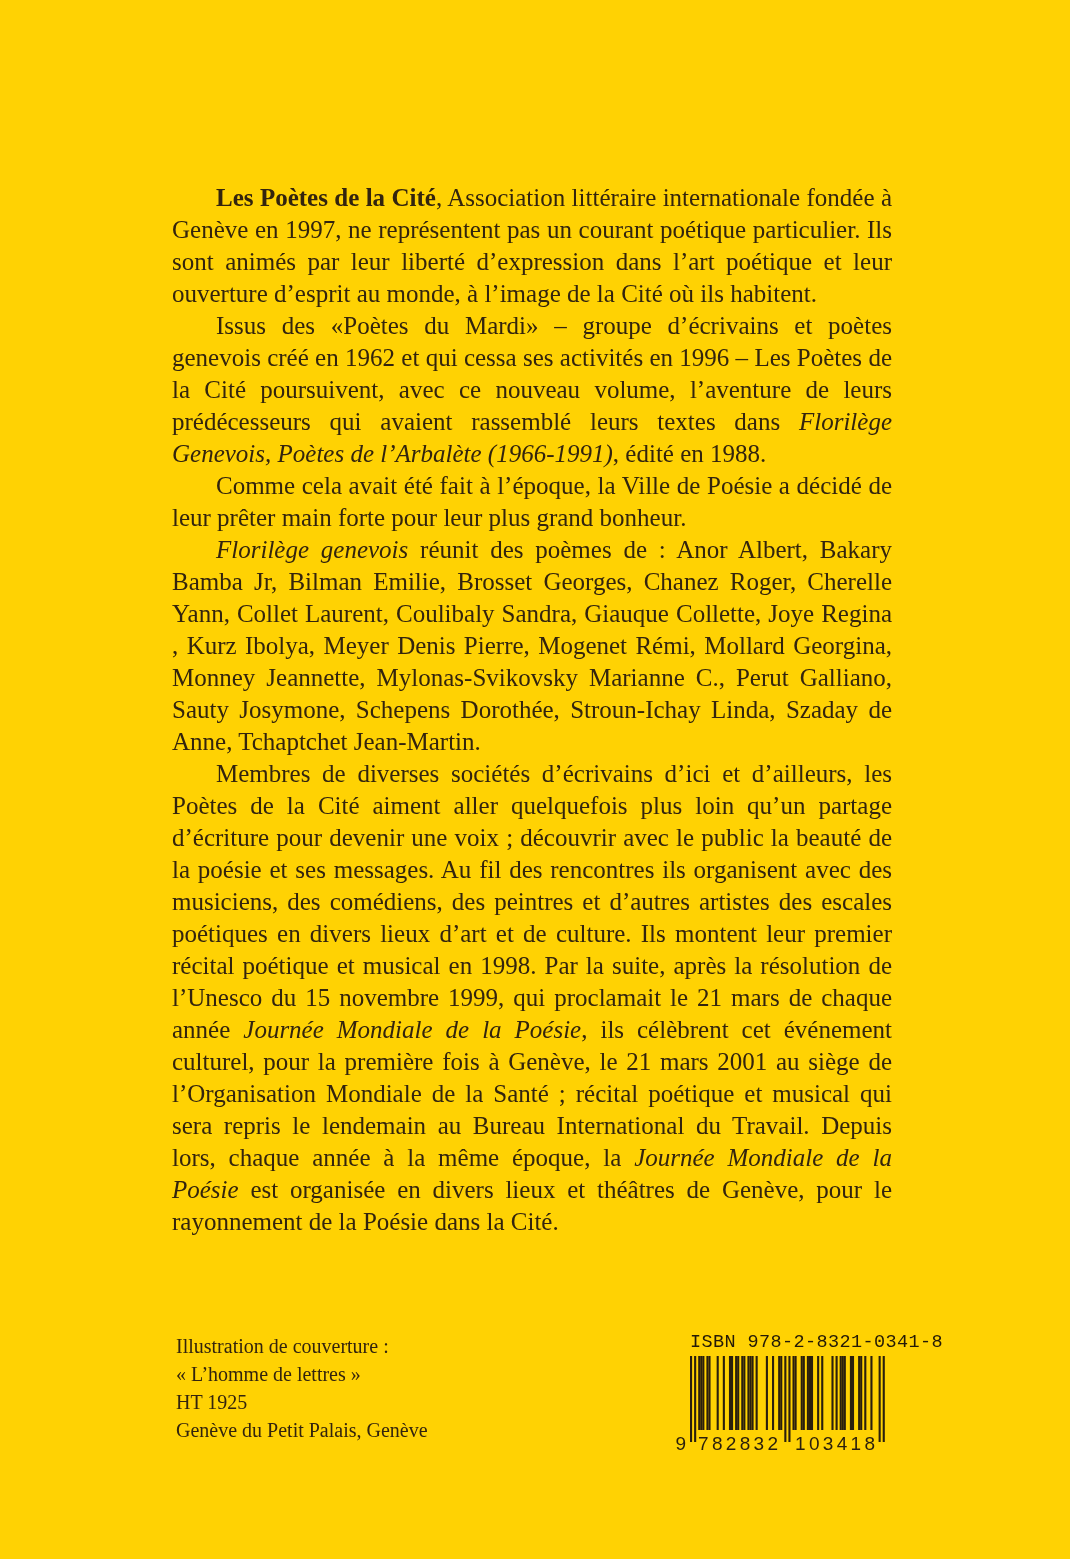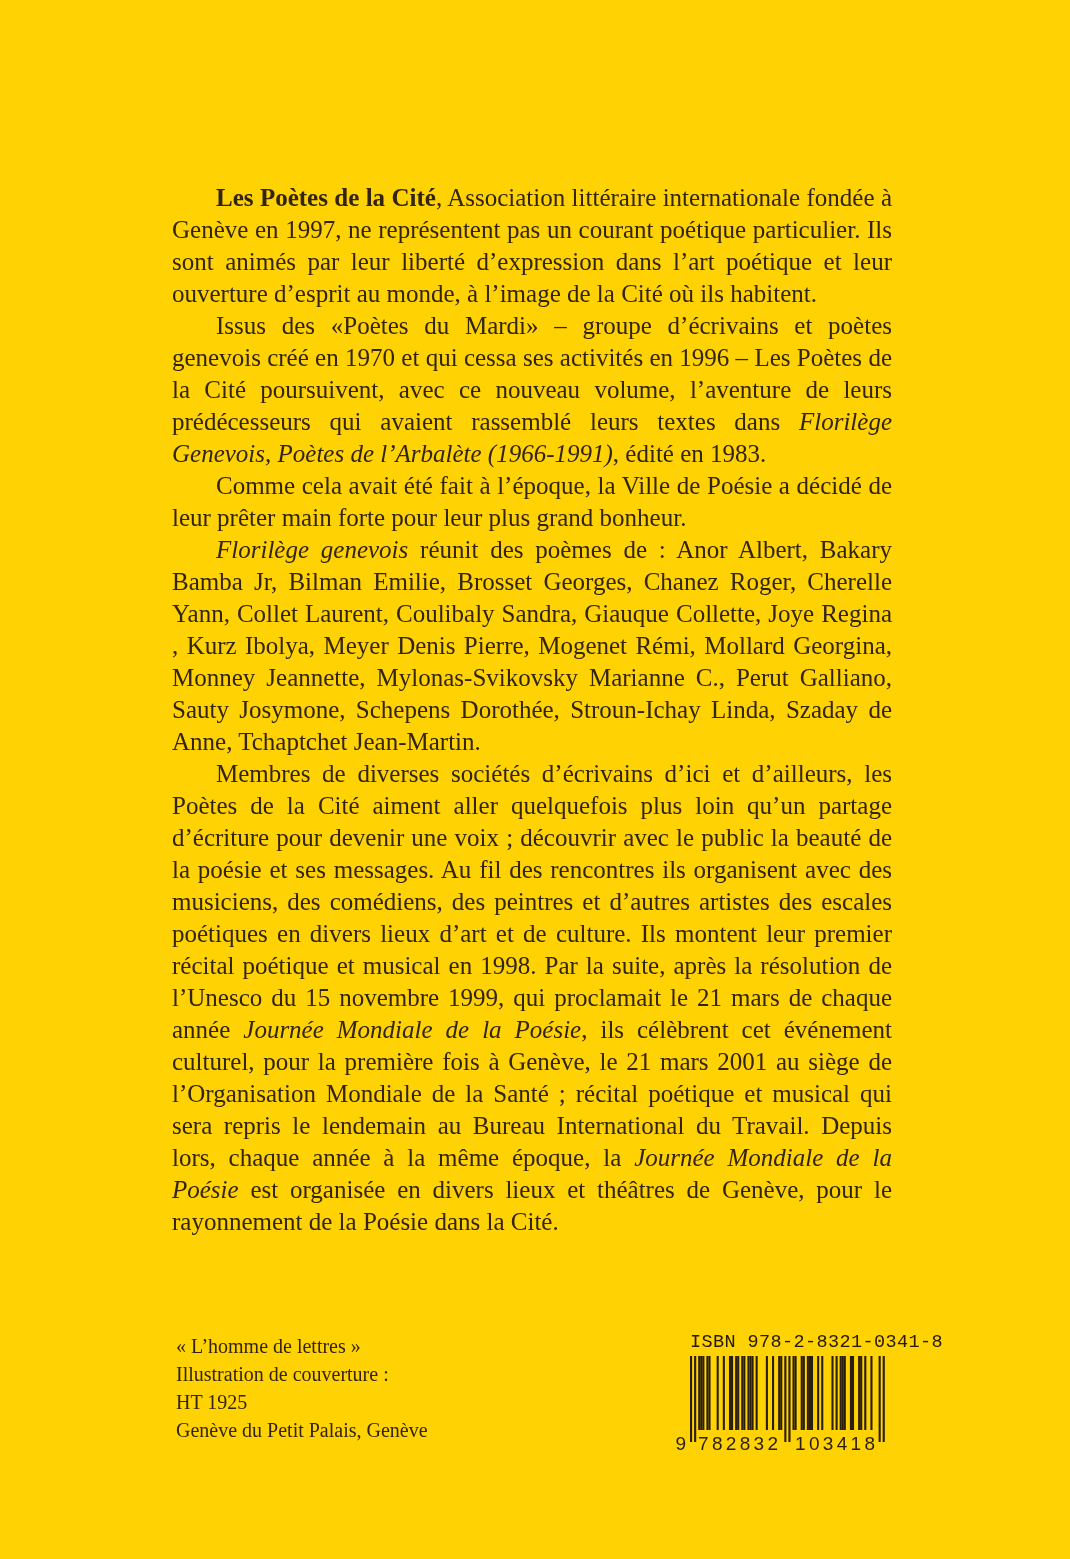--- a/index.html
+++ b/index.html
@@ -40,29 +40,29 @@
     white-space:nowrap;
   }
 </style>
 </head>
 <body>
 
 <div class="page">
 
   <div class="blurb" id="blurb">
       <p><span class="bold">Les Poètes de la Cité</span><span>, Association littéraire internationale fondée à Genève en 1997, ne représentent pas un courant poétique particulier. Ils sont animés par leur liberté d’expression dans l’art poétique et leur ouverture d’esprit au monde, à l’image de la Cité où ils habitent.</span></p>
-      <p><span>Issus des «Poètes du Mardi» – groupe d’écrivains et poètes genevois créé en 1970 et qui cessa ses activités en 1996 – Les Poètes de la Cité poursuivent, avec ce nouveau volume, l’aventure de leurs prédécesseurs qui avaient rassemblé leurs textes dans </span><span class="italic">Florilège Genevois, Poètes de l’Arbalète (1966-1991)</span><span>, édité en 1983.</span></p>
+      <p><span>Issus des «Poètes du Mardi» – groupe d’écrivains et poètes genevois créé en 1962 et qui cessa ses activités en 1996 – Les Poètes de la Cité poursuivent, avec ce nouveau volume, l’aventure de leurs prédécesseurs qui avaient rassemblé leurs textes dans </span><span class="italic">Florilège Genevois, Poètes de l’Arbalète (1966-1991)</span><span>, édité en 1988.</span></p>
       <p><span>Comme cela avait été fait à l’époque, la Ville de Poésie a décidé de leur prêter main forte pour leur plus grand bonheur.</span></p>
       <p><span class="italic">Florilège genevois</span><span> réunit des poèmes de : Anor Albert, Bakary Bamba Jr, Bilman Emilie, Brosset Georges, Chanez Roger, Cherelle Yann, Collet Laurent, Coulibaly Sandra, Giauque Collette, Joye Regina , Kurz Ibolya, Meyer Denis Pierre, Mogenet Rémi, Mollard Georgina, Monney Jeannette, Mylonas-Svikovsky Marianne C., Perut Galliano, Sauty Josymone, Schepens Dorothée, Stroun-Ichay Linda, Szaday de Anne, Tchaptchet Jean-Martin.</span></p>
       <p><span>Membres de diverses sociétés d’écrivains d’ici et d’ailleurs, les Poètes de la Cité aiment aller quelquefois plus loin qu’un partage d’écriture pour devenir une voix ; découvrir avec le public la beauté de la poésie et ses messages. Au fil des rencontres ils organisent avec des musiciens, des comédiens, des peintres et d’autres artistes des escales poétiques en divers lieux d’art et de culture. Ils montent leur premier récital poétique et musical en 1998. Par la suite, après la résolution de l’Unesco du 15 novembre 1999, qui proclamait le 21 mars de chaque année </span><span class="italic">Journée Mondiale de la Poésie</span><span>, ils célèbrent cet événement culturel, pour la première fois à Genève, le 21 mars 2001 au siège de l’Organisation Mondiale de la Santé ; récital poétique et musical qui sera repris le lendemain au Bureau International du Travail. Depuis lors, chaque année à la même époque, la </span><span class="italic">Journée Mondiale de la Poésie</span><span> est organisée en divers lieux et théâtres de Genève, pour le rayonnement de la Poésie dans la Cité.</span></p>
     </div>
 
   <div class="credits" id="credits">
+      <div>Illustration de couverture :</div>
       <div>« L’homme de lettres »</div>
-      <div>Illustration de couverture :</div>
       <div>HT 1925</div>
       <div>Genève du Petit Palais, Genève</div>
     </div>
 
   <div class="barcode" id="barcode">
     <div class="isbn-label">ISBN  978-2-8321-0341-8</div>
   <svg width="216" height="104">
         <rect x="20.00" y="2" width="2.10" height="86" fill="#2A1F0D"></rect>
         <rect x="24.10" y="2" width="2.10" height="86" fill="#2A1F0D"></rect>
         <rect x="28.20" y="2" width="2.10" height="74" fill="#2A1F0D"></rect>

